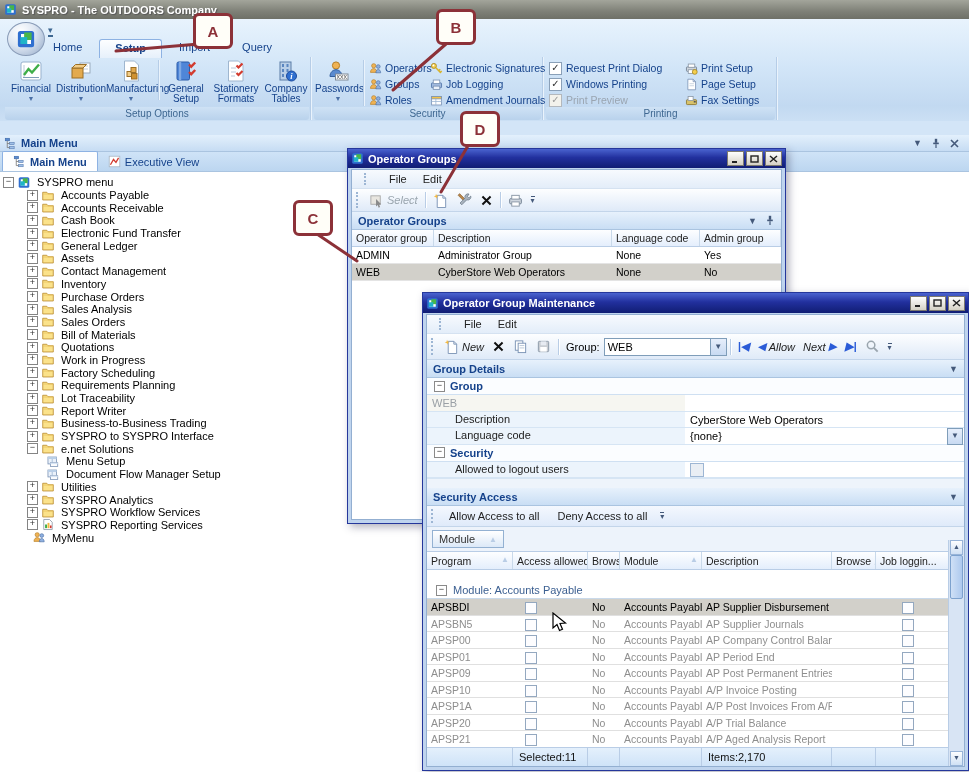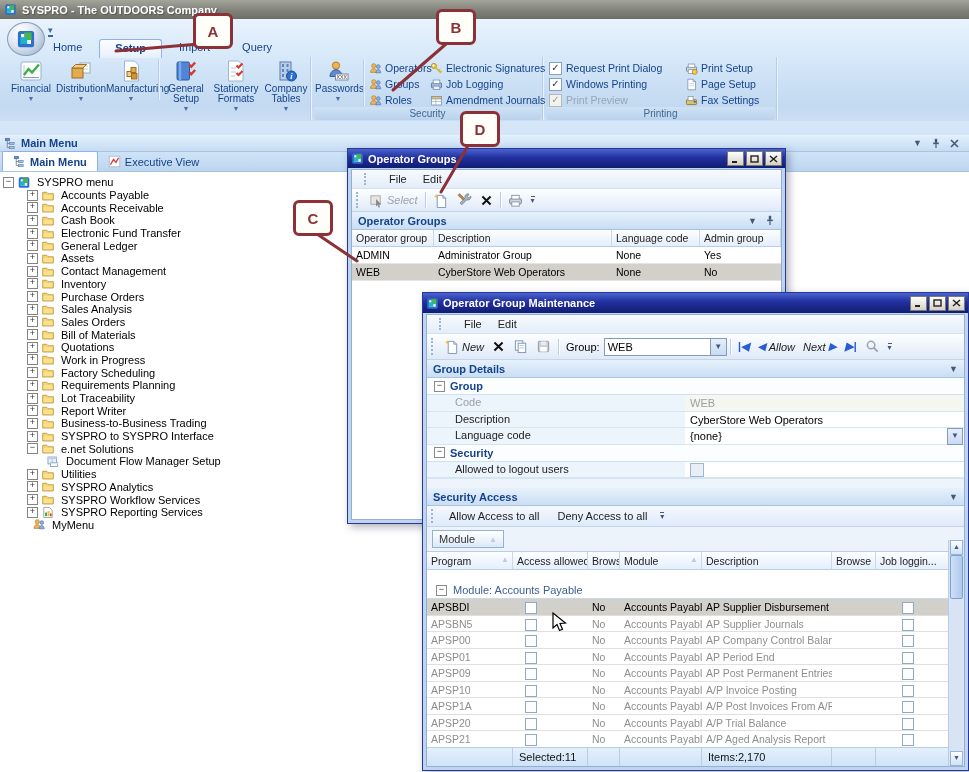--- a/index.html
+++ b/index.html
@@ -225,20 +225,21 @@
                   <rect x="8" y="5" width="2" height="3"></rect>
                   <rect x="12.5" y="5" width="2" height="3"></rect>
                   <rect x="8" y="10" width="2" height="3"></rect>
                   <rect x="12.5" y="10" width="2" height="3"></rect>
                   <rect x="8" y="15" width="2" height="3"></rect>
                 </g>
                 <circle cx="17.5" cy="17" r="5" fill="#2f6fd0" stroke="#1a4a9e"></circle>
                 <text x="17.5" y="20" font-size="8.5" fill="#fff" text-anchor="middle" font-weight="bold" font-style="italic" font-family="serif">i</text>
               </svg></span><span class="lbl">Company Tables</span><span class="drp">▼</span></div>
         </div>
+        <div class="band">Setup Options</div>
       </div>
       <div class="rgroup" style="left:313px;width:229px">
  <div class="bigbtns">
           <div class="bigbtn" style="width:46px"><span class="ic" style="width:24px;height:24px"><svg viewBox="0 0 24 24">
                 <circle cx="10" cy="6.5" r="3.6" fill="#f0b354" stroke="#b57d25"></circle>
                 <path d="M4 17.5c0-4.2 3-6.8 6-6.8s6 2.6 6 6.8z" fill="#5b8bd0" stroke="#335f9e"></path>
                 <rect x="9.5" y="15" width="12.5" height="6" fill="#fff" stroke="#808a95"></rect>
                 <text x="15.7" y="20.3" font-size="7" text-anchor="middle" fill="#555">xxx</text>
               </svg></span><span class="lbl">Passwords</span><span class="drp">▼</span></div>
           <div class="vsep" style="height:46px"></div>
@@ -569,20 +570,30 @@
       <span class="tlabel">e.net Solutions</span>
     </div>
     <div class="trow" style="padding-left:46px">
       <span class="ic" style="width:14px;height:13px"><svg viewBox="0 0 16 16">
           <rect x="1.8" y="2.5" width="10.5" height="8.5" fill="#eaf1fa" stroke="#7b93b5"></rect>
           <rect x="1.8" y="2.5" width="10.5" height="2.4" fill="#b9cfe8"></rect>
           <line x1="7" y1="4.9" x2="7" y2="11" stroke="#9db6d4"></line>
           <rect x="4.8" y="9.5" width="9" height="4.5" fill="#fff" stroke="#7b93b5"></rect>
           <rect x="4.8" y="9.5" width="9" height="1.8" fill="#d6e4f4"></rect>
         </svg></span>
+      <span class="tlabel">Menu Setup</span>
+    </div>
+    <div class="trow" style="padding-left:46px">
+      <span class="ic" style="width:14px;height:13px"><svg viewBox="0 0 16 16">
+          <rect x="1.8" y="2.5" width="10.5" height="8.5" fill="#eaf1fa" stroke="#7b93b5"></rect>
+          <rect x="1.8" y="2.5" width="10.5" height="2.4" fill="#b9cfe8"></rect>
+          <line x1="7" y1="4.9" x2="7" y2="11" stroke="#9db6d4"></line>
+          <rect x="4.8" y="9.5" width="9" height="4.5" fill="#fff" stroke="#7b93b5"></rect>
+          <rect x="4.8" y="9.5" width="9" height="1.8" fill="#d6e4f4"></rect>
+        </svg></span>
       <span class="tlabel">Document Flow Manager Setup</span>
     </div>
     <div class="trow" style="padding-left:27px">
       <span class="texp">+</span>
       <span class="ic" style="width:14px;height:13px"><svg viewBox="0 0 16 16">
           <path d="M1.5 4h5l1.5 1.8h6.5V13.5h-13z" fill="#fbe28a" stroke="#b98a2e"></path>
           <path d="M1.5 6.2h13" stroke="#e9c35e"></path>
         </svg></span>
       <span class="tlabel">Utilities</span>
     </div>
@@ -818,21 +829,20 @@
       <span class="right">
           <span style="font-size:9px">▼</span>
         </span>
     </div>
     <div id="prop-grid" style="position:relative">
         <div class="prop-cat">
           <span class="pbox">−</span>
           <span>Group</span>
         </div>
         <div class="prop-row ro" style="position:relative">
-          <div class="pl">Code</div>
           <div class="pv">WEB</div>
         </div>
         <div class="prop-row" style="position:relative">
           <div class="pl">Description</div>
           <div class="pv">CyberStore Web Operators</div>
         </div>
         <div class="prop-row" style="position:relative">
           <div class="pl">Language code</div>
           <div class="pv">{none}</div>
           <span class="dropbtn">▼</span>

